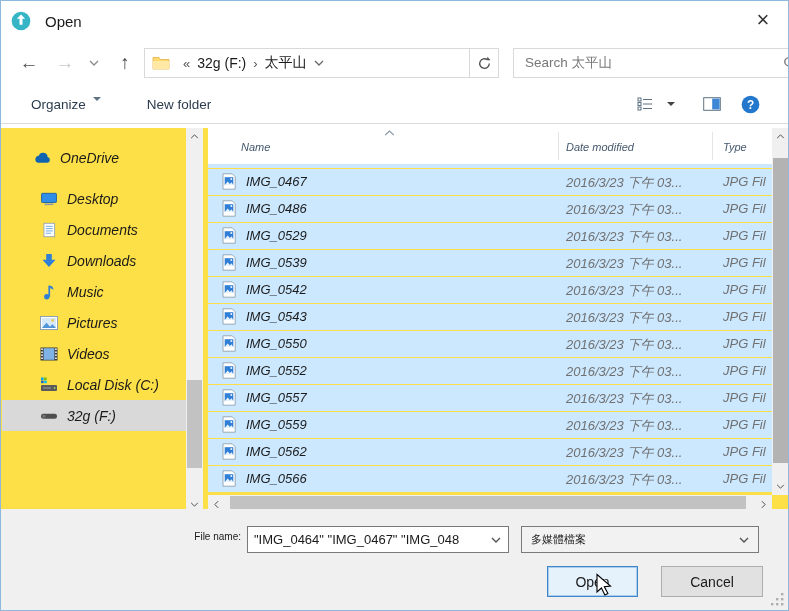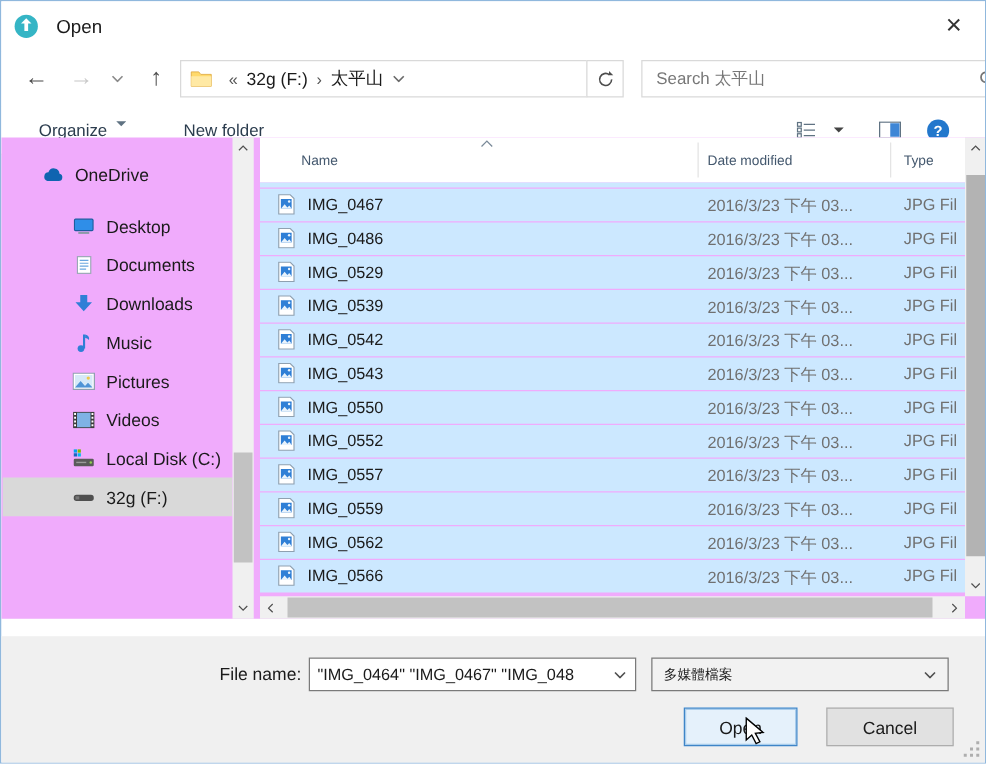--- a/index.html
+++ b/index.html
@@ -30,24 +30,24 @@
 
   
   .toolbar { position:absolute; top:84px; left:0; right:0; height:39px; background:#fff; border-bottom:1px solid #dcdcdc; display:flex; align-items:center; }
   .tb-item { font-size:13.5px; color:#2b3c4e; display:flex; align-items:flex-start; gap:7px; }
   .tb-organize { margin-left:30px; }
   .tb-newfolder { margin-left:46px; }
   .tri-down { width:0; height:0; border-left:4px solid transparent; border-right:4px solid transparent; border-top:4px solid #5f7282; }
   .tb-right { position:absolute; right:28px; display:flex; align-items:center; gap:14px; }
 
   
-  .content { position:absolute; top:109px; left:0; right:0; height:385px; background:#f0abfc; }
+  .content { position:absolute; top:127px; left:0; right:0; height:385px; background:#fde047;font-style:italic; }
   .sidebar { position:absolute; left:1px; top:0; width:184px; height:385px; overflow:hidden; padding-top:14px; }
   .side-item { height:31px; display:flex; align-items:center; padding-left:30px; font-size:14px; color:#1a1a1a; }
-  .side-item.ind { padding-left:55px; }
+  .side-item.ind { padding-left:37px; }
   .side-item.sel { background:#d9d9d9; }
   .side-item .ic { width:20px; margin-right:8px; display:flex; justify-content:center; }
   .side-label { white-space:nowrap; overflow:hidden; }
   .side-gap { height:10px; }
   .side-scroll { position:absolute; left:185px; top:0; width:17px; height:385px; background:#f0f0f0; }
   .side-scroll .thumb { position:absolute; left:1px; width:15px; top:252px; height:88px; background:#c2c2c2; }
   .sb-arrow { position:absolute; left:0; width:17px; height:17px; display:flex; align-items:center; justify-content:center; }
 
   
   .listpane { position:absolute; left:207px; top:0; width:581px; height:385px; }
@@ -66,21 +66,21 @@
   .fdate { position:absolute; left:358px; top:5px; color:#707070; white-space:nowrap; }
   .ftype { position:absolute; left:515px; top:5px; color:#707070; white-space:nowrap; }
   .vscroll { position:absolute; right:0; top:0; width:17px; height:367px; background:#f0f0f0; }
   .vscroll .thumb { position:absolute; left:1px; width:15px; top:30px; height:305px; background:#b3b3b3; }
   .hscroll { position:absolute; left:0; bottom:0; width:564px; height:18px; background:#f0f0f0; }
   .hscroll .thumb { position:absolute; top:1px; height:16px; left:22px; width:516px; background:#c2c2c2; }
   .hs-arrow { position:absolute; top:0; width:17px; height:18px; display:flex; align-items:center; justify-content:center; }
 
   
   .footer { position:absolute; left:0; right:0; top:508px; height:103px; background:#f0f0f0; }
-  .fn-label { position:absolute; left:0; top:22px; width:240px; text-align:right; font-size:14px; color:#1a1a1a; }
+  .fn-label { position:absolute; left:0; top:22px; width:240px; text-align:right; font-size:10px; color:#1a1a1a; }
   .fn-input-wrap { position:absolute; left:246px; top:17px; width:262px; height:27px; border:1px solid #7a7a7a; background:#fff; }
   .fn-input { width:100%; height:100%; border:0; outline:none; font-size:13px; font-family:inherit; color:#1a1a1a; padding:0 24px 0 6px; background:transparent; }
   .fn-chev { position:absolute; right:7px; top:10px; }
   .ftype-combo { position:absolute; left:520px; top:17px; width:238px; height:27px; border:1px solid #7a7a7a; background:#f2f2f2; display:flex; align-items:center; font-size:11px; color:#1a1a1a; }
   .ftype-combo span { margin-left:9px; }
   .ftype-combo .chev { position:absolute; right:9px; }
   .btn { position:absolute; top:57px; height:31px; font-size:14px; display:flex; align-items:center; justify-content:center; }
   .btn-open { left:546px; width:91px; background:#e5f1fb; border:1px solid #3f85c7; color:#1a1a1a; box-shadow:inset 0 0 0 1px #a9cdec; }
   .btn-cancel { left:660px; width:102px; background:#e1e1e1; border:1px solid #adadad; color:#1a1a1a; }
 

